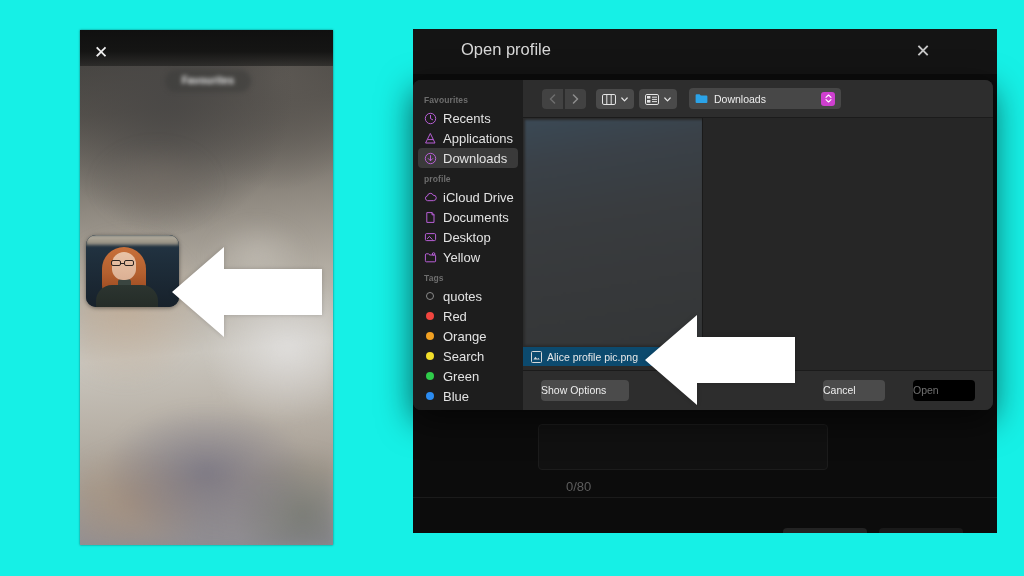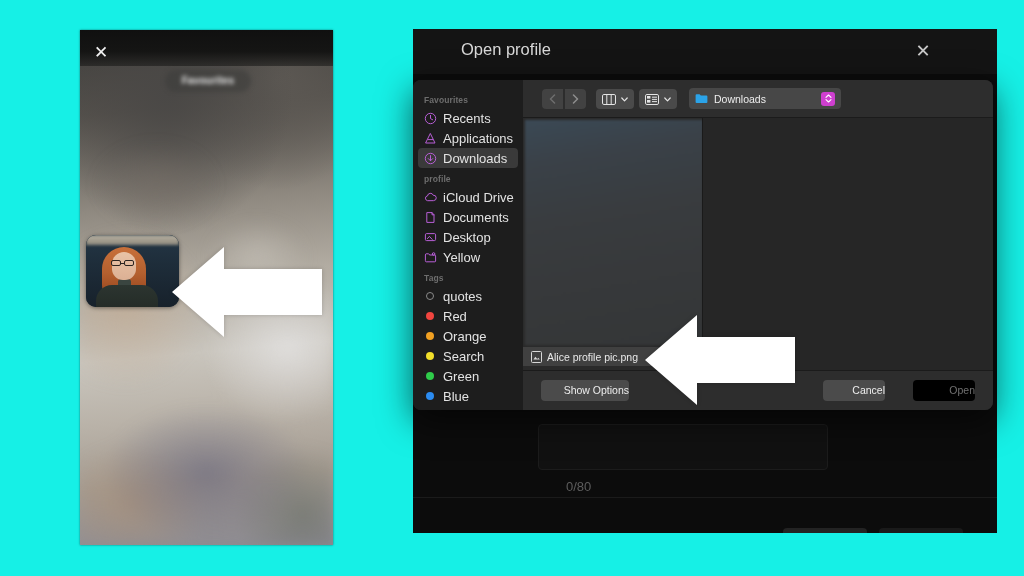--- a/index.html
+++ b/index.html
@@ -219,34 +219,34 @@
   #fd-preview {
     position:absolute; left: 2px; top: 2px; width: 178px; height: 225px;
     background: linear-gradient(170deg,#3b4955 0%, #3a4148 18%, #393c3f 42%,
                                 #37393b 68%, #343637 100%);
     filter: blur(1.2px);
   }
   .fd-row {
     position:absolute; left: 0; width: 100%; height: 19px;
     display:flex; align-items:center; gap: 5px; padding-left: 8px;
   }
-  .fd-row.sel { background: #404040; }
+  .fd-row.sel { background: #0c4a6e; }
   .fd-row-label { font-size: 10.5px; color: #e8e8e8; white-space: nowrap; }
   .fd-row-label.dim { color: #6a6a6a; }
   .fd-fileicon { width: 11px; height: 12px; flex:0 0 11px; }
   #fd-col2 { position:absolute; left: 181px; top:0; right: 0; bottom:0; background: #262626; }
 
   #fd-footer {
     position:absolute; left: 110px; right: 0; bottom: 0; height: 40px;
     background: #2d2d2d; border-top: 1px solid #1b1b1b;
   }
   .fd-btn {
     position:absolute; top: 9px; height: 21px;
     border-radius: 4px; font-size: 10.5px; line-height: 21px;
-    text-align: right; cursor: pointer;
+    text-align: left; cursor: pointer;
   }
   #fd-showopts { left: 18px; width: 88px; background: #4b4b4b; color: #ededed; }
   #fd-cancel   { right: 108px; width: 62px; background: #4b4b4b; color: #ededed; }
   #fd-open     { right: 18px;  width: 62px; background: #000000; color: #707070; cursor: default; }
 </style>
 </head>
 <body>
 
 <div id="phone-panel">
   <div class="blur-layer bl1"></div>

